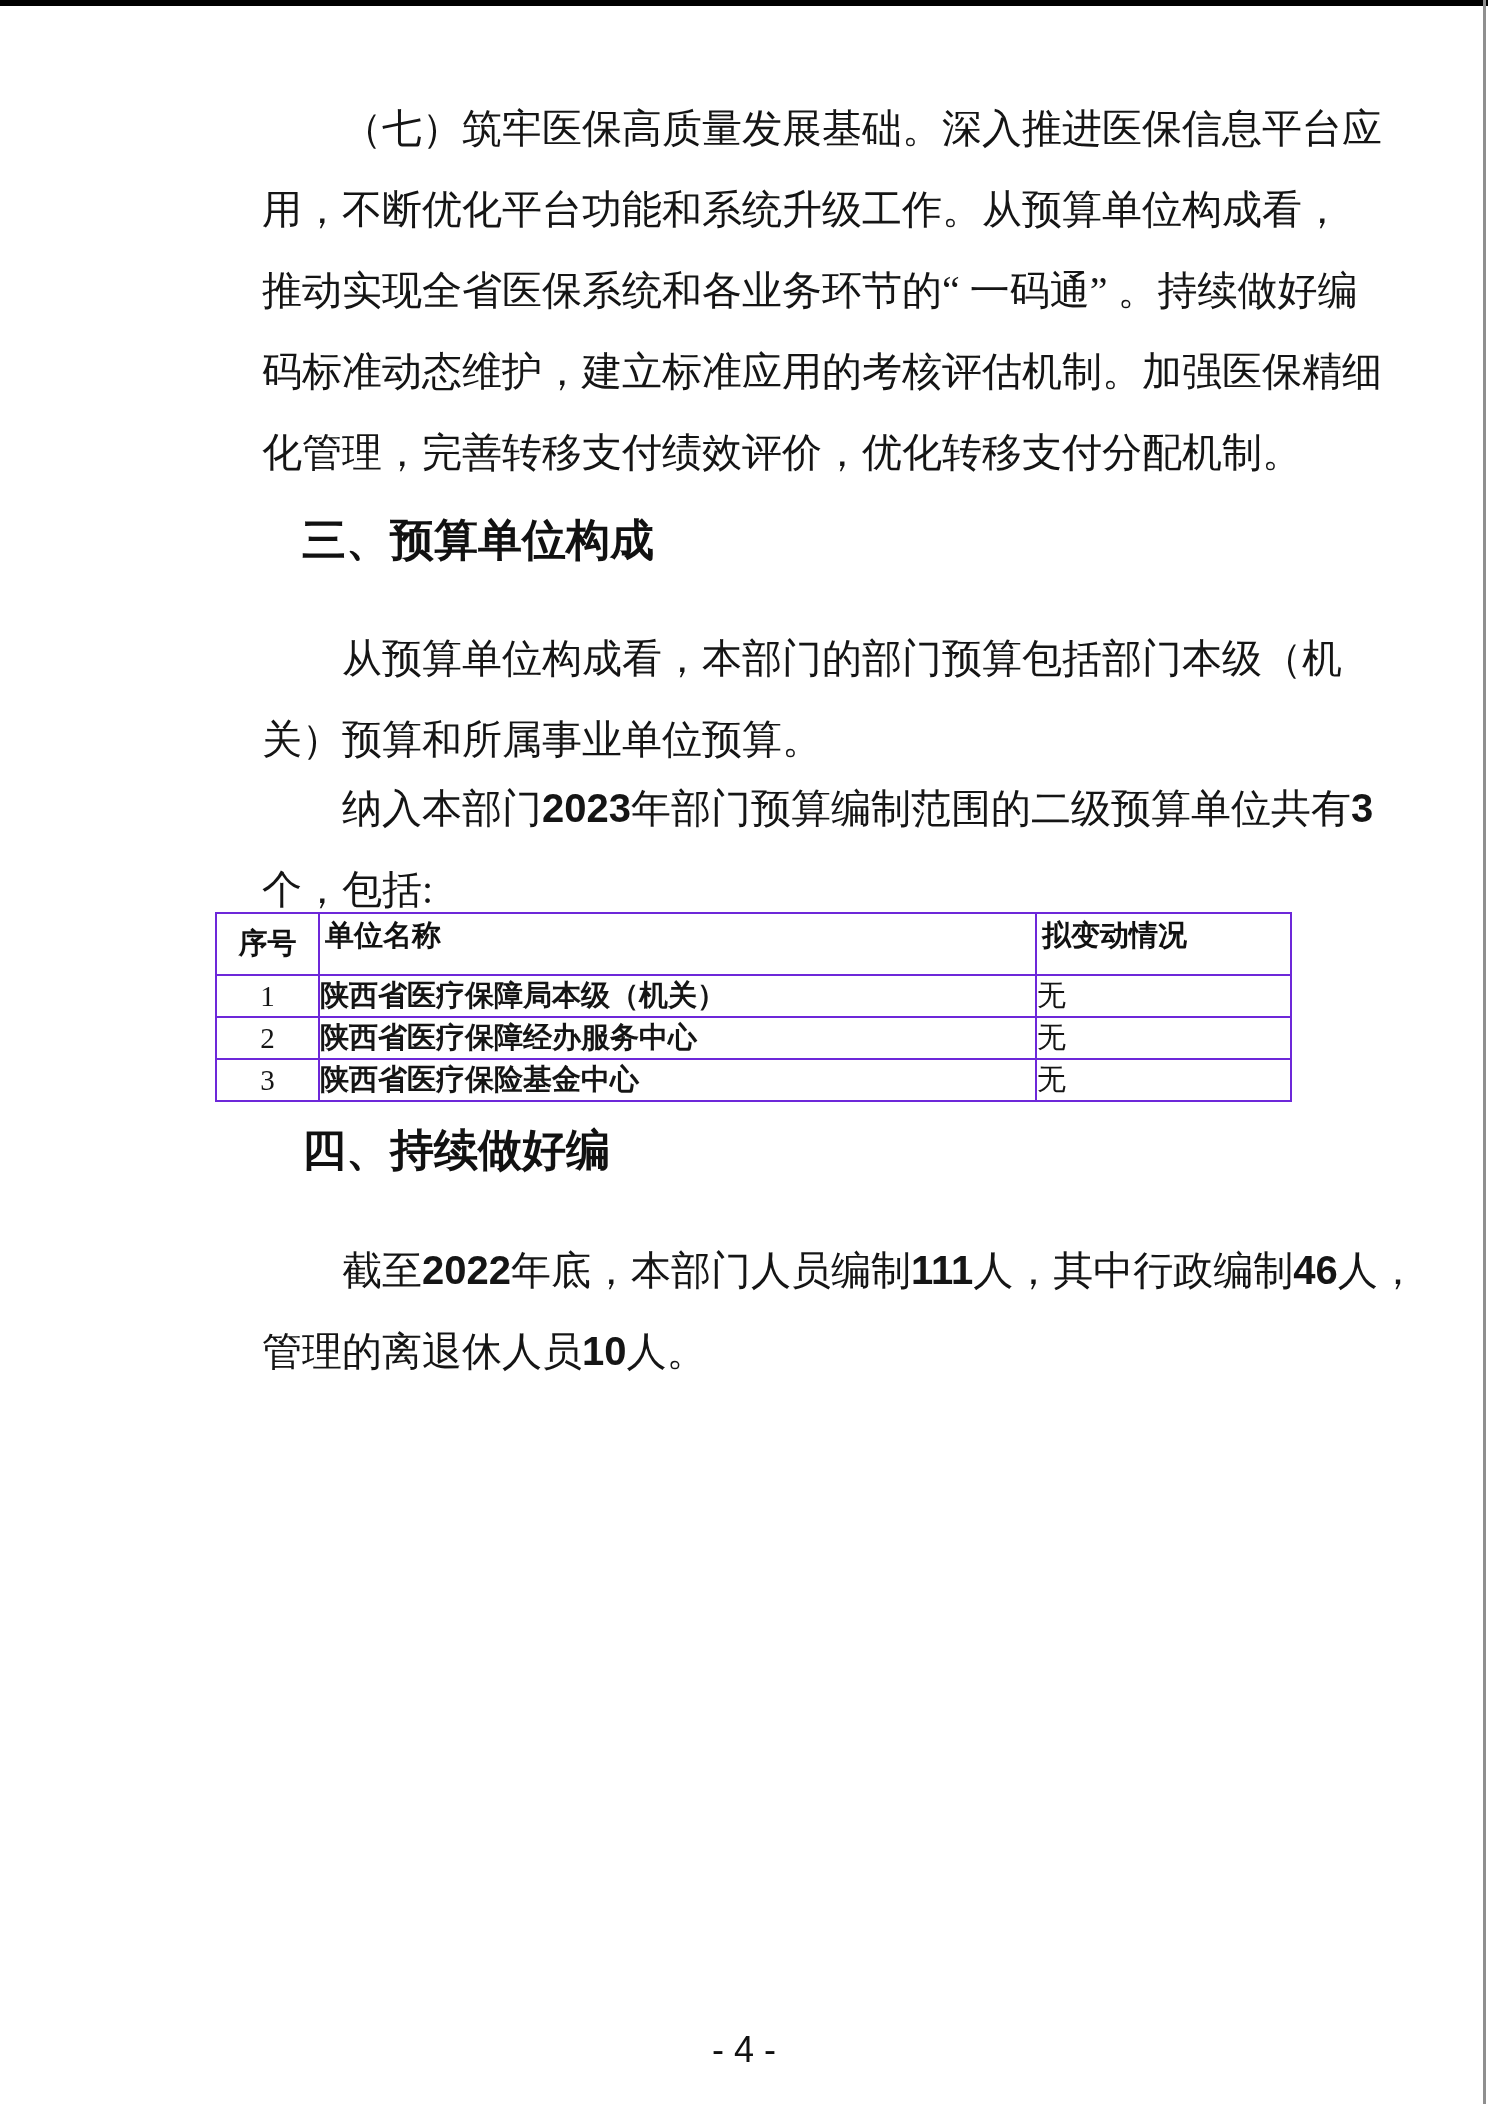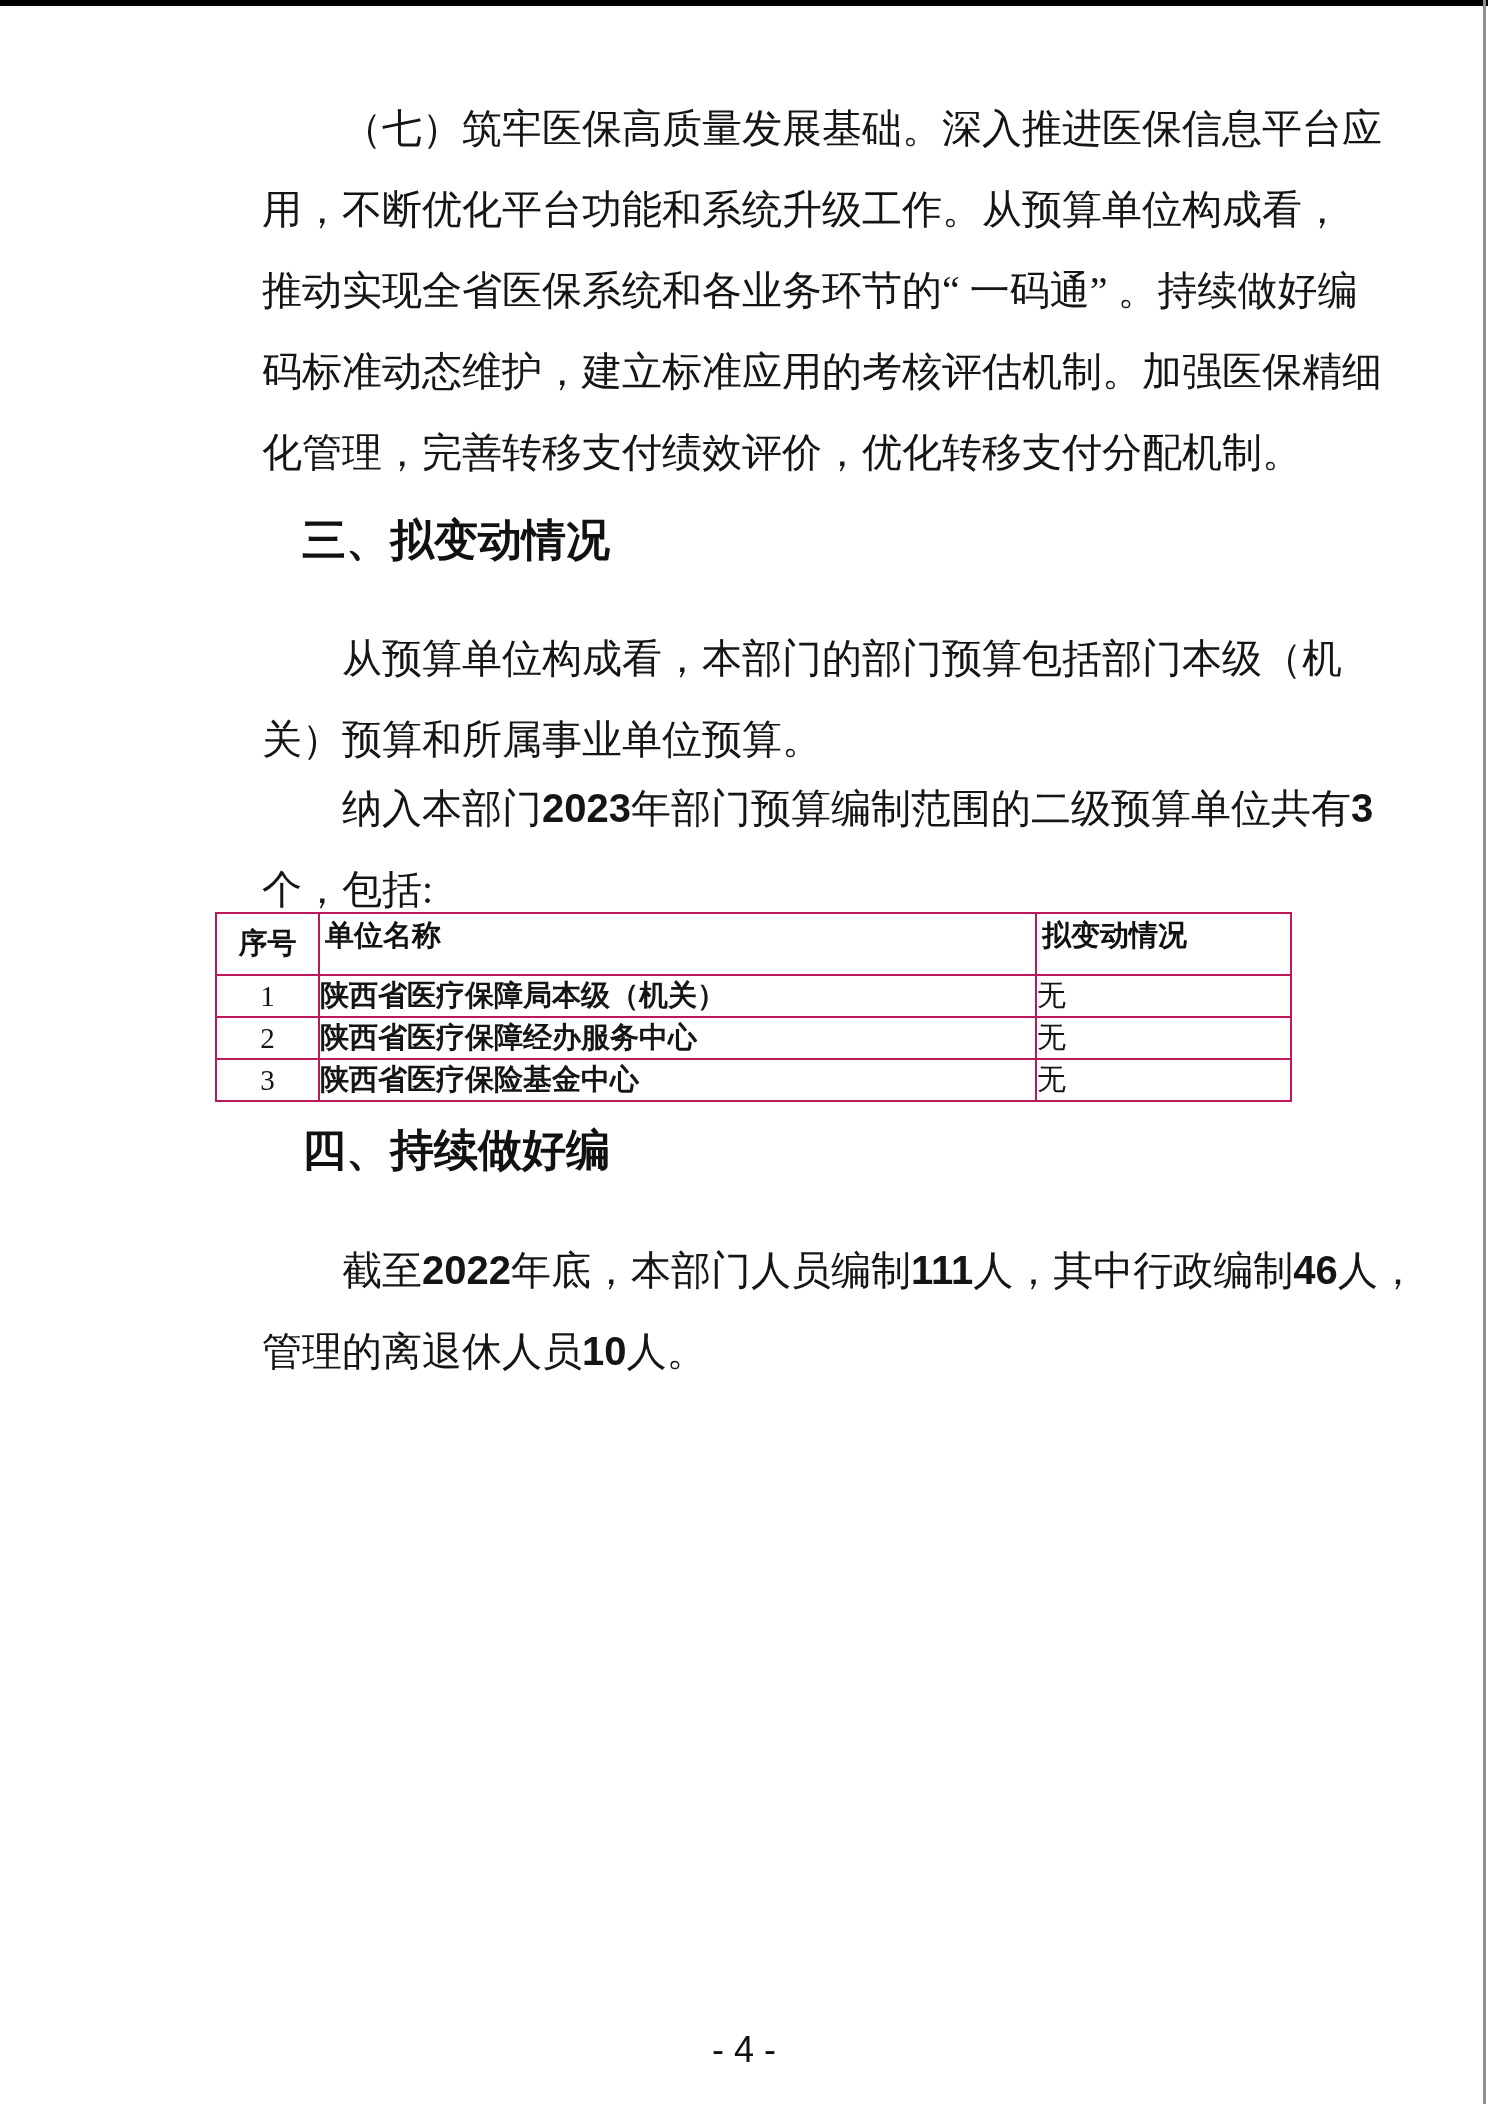--- a/index.html
+++ b/index.html
@@ -41,21 +41,21 @@
     font-family:"Liberation Sans","DejaVu Sans",sans-serif;
     font-weight:bold;
   }
   table.units {
     position:absolute; left:215px; top:912px;
     width:1075px;
     border-collapse:collapse;
     table-layout:fixed;
   }
   table.units th, table.units td {
-    border:2px solid #be185d;
+    border:2px solid #6d28d9;
     vertical-align:middle;
     overflow:hidden;
     white-space:nowrap;
   }
   table.units th {
     font-family:"Liberation Sans","DejaVu Sans",sans-serif;
     font-weight:bold;
     font-size:29px;
     height:43px;
     text-align:left;
@@ -90,21 +90,21 @@
   <div class="rightline"></div>
 
   <div class="para" style="top:88px;">
     <div class="line ind">（七）筑牢医保高质量发展基础。深入推进医保信息平台应</div>
     <div class="line">用，不断优化平台功能和系统升级工作。从预算单位构成看，</div>
     <div class="line">推动实现全省医保系统和各业务环节的“ 一码通” 。持续做好编</div>
     <div class="line">码标准动态维护，建立标准应用的考核评估机制。加强医保精细</div>
     <div class="line">化管理，完善转移支付绩效评价，优化转移支付分配机制。</div>
   </div>
 
-  <div class="heading" style="top:514px;">三、拟变动情况</div>
+  <div class="heading" style="top:514px;">三、预算单位构成</div>
 
   <div class="para" style="top:618px;">
     <div class="line ind">从预算单位构成看，本部门的部门预算包括部门本级（机</div>
     <div class="line">关）预算和所属事业单位预算。</div>
   </div>
 
   <div class="para" style="top:768px;">
     <div class="line ind">纳入本部门<span class="num">2023</span>年部门预算编制范围的二级预算单位共有<span class="num">3</span></div>
     <div class="line">个，包括:</div>
   </div>

